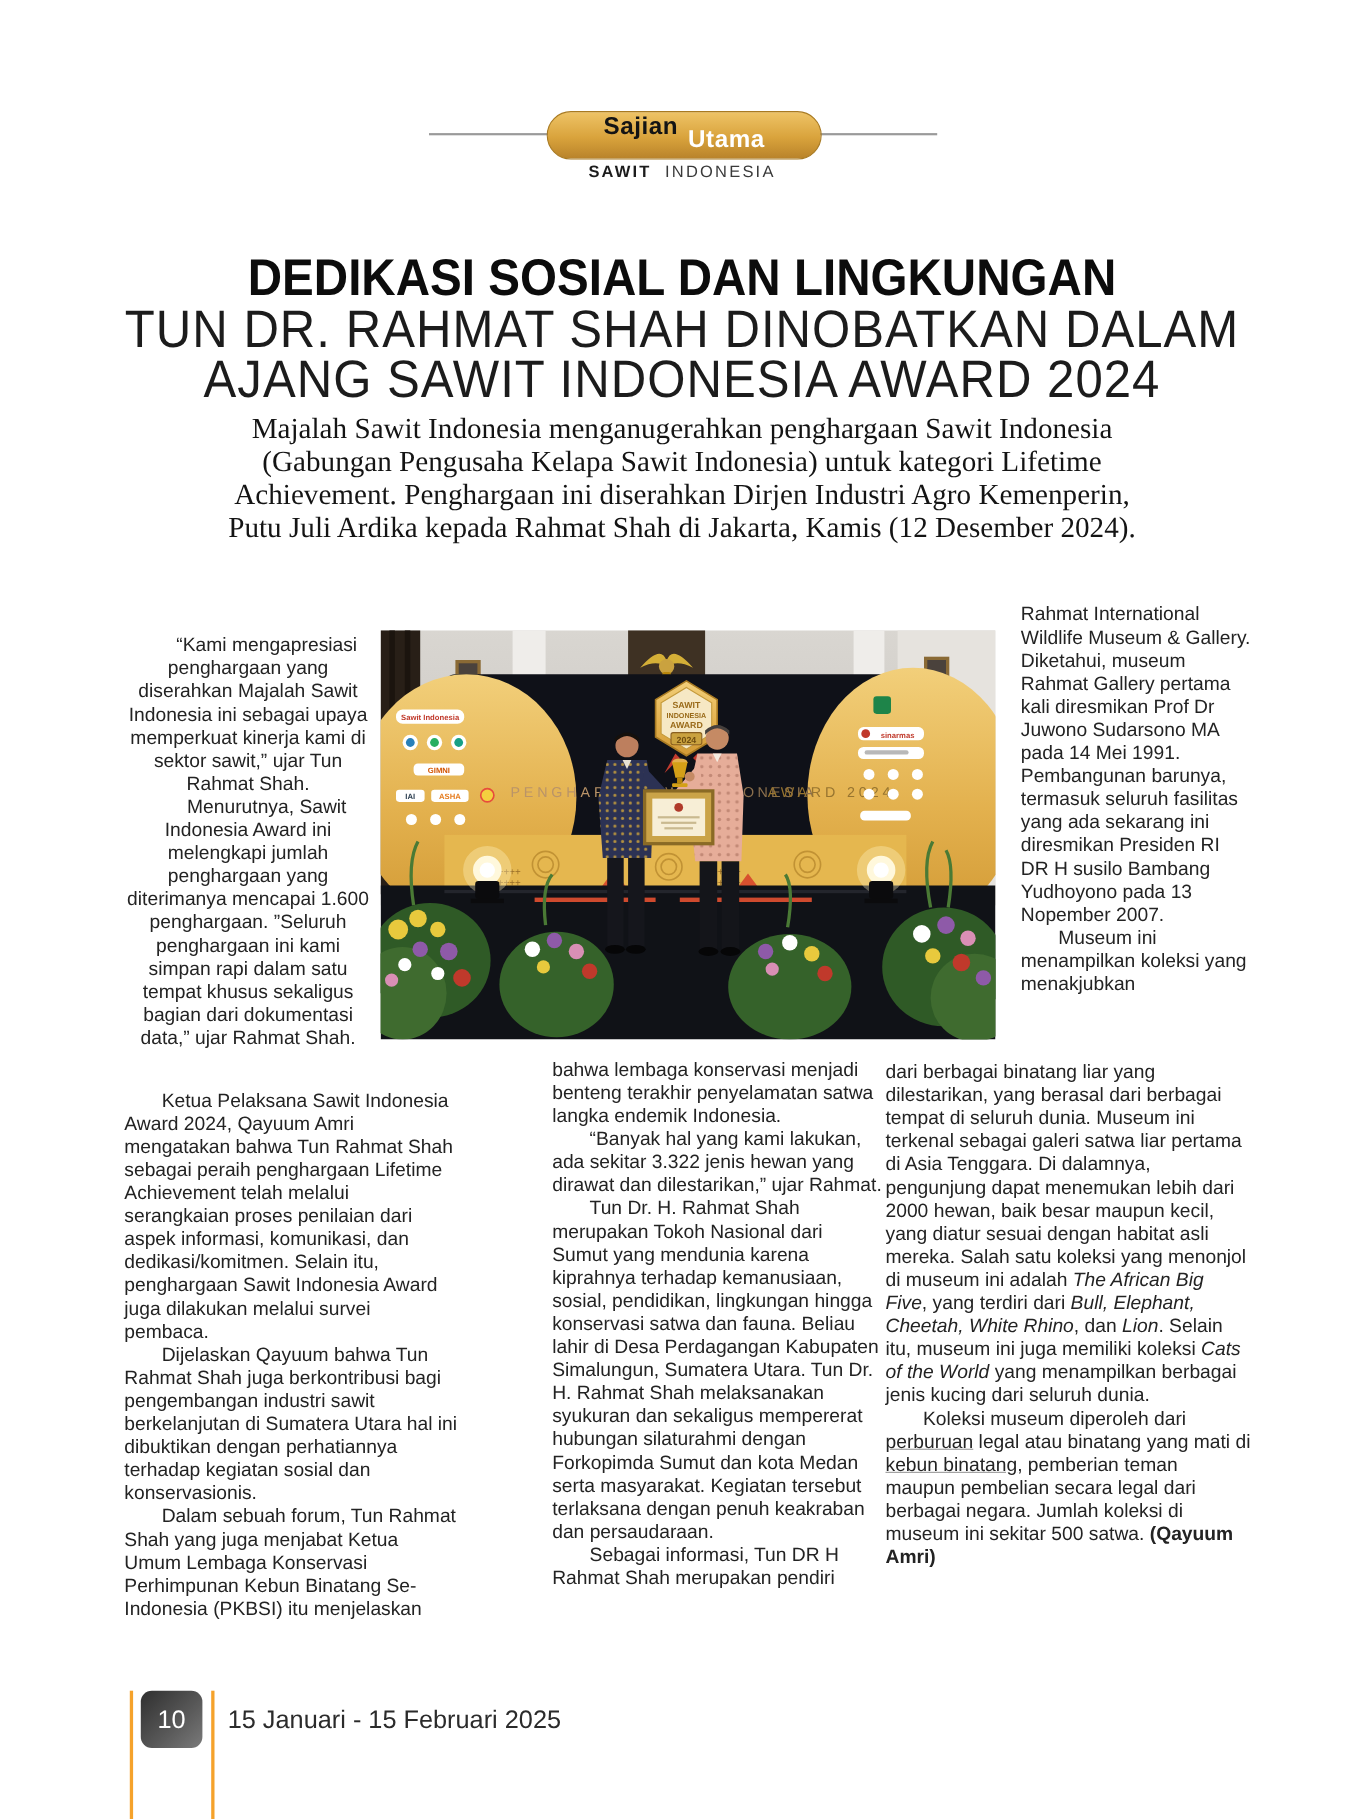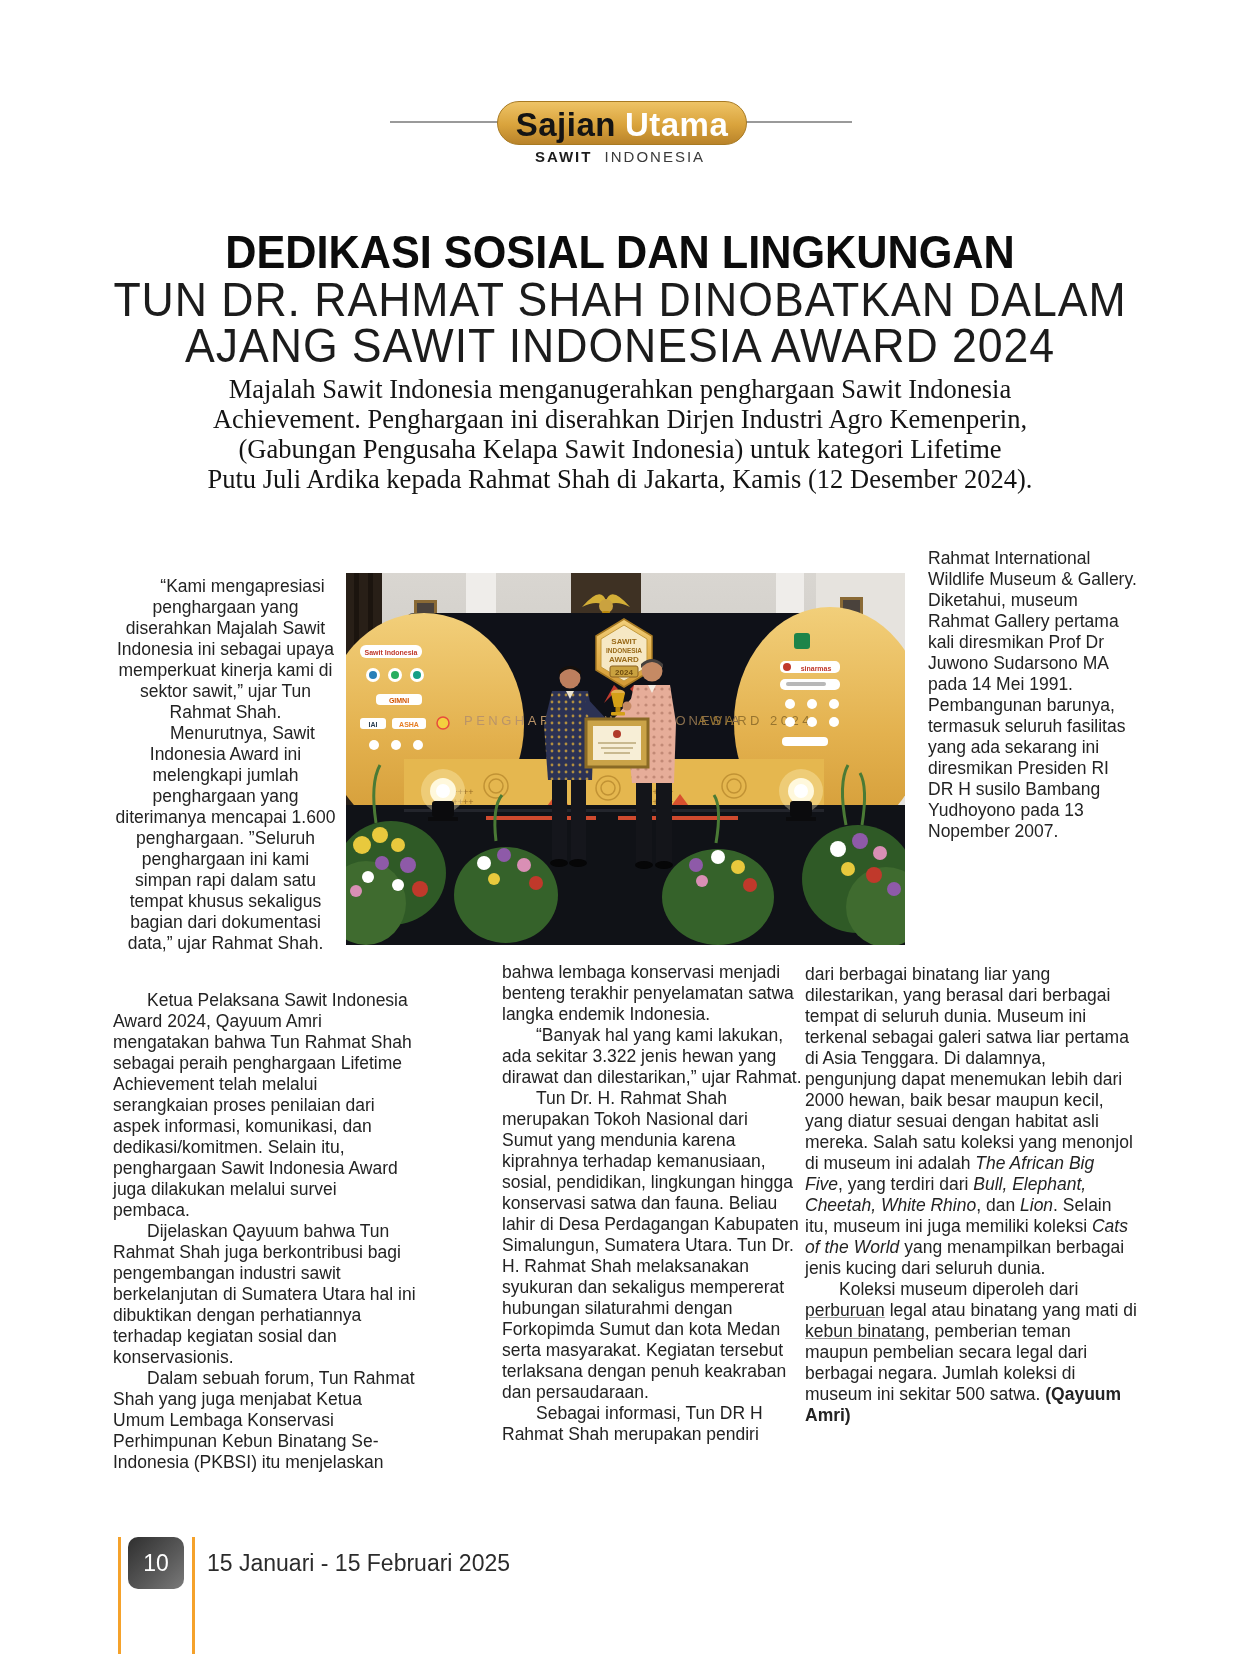--- a/index.html
+++ b/index.html
@@ -2,22 +2,22 @@
 <html><head>
 <meta charset="utf-8">
 <style>
   html,body{margin:0;padding:0;background:#e9e9e9;}
   .page{position:relative;width:1240px;height:1654px;background:#ffffff;overflow:hidden;
         font-family:"Liberation Sans",sans-serif;color:#1f1f1f;}
   
   .hrule{position:absolute;top:121px;height:2px;background:#9a9a9a;}
   .pill{position:absolute;left:497px;top:101px;width:248px;height:42px;border-radius:22px;
         background:linear-gradient(180deg,#eec366 0%,#d9a33c 55%,#b9832a 100%);
-        border:1px solid #a87a22;display:flex;align-items:flex-end;justify-content:center;
-        font-size:33px;letter-spacing:.5px;}
+        border:1px solid #a87a22;display:flex;align-items:flex-start;justify-content:center;
+        font-size:22px;letter-spacing:.5px;}
   .pill .b{font-weight:bold;color:#141414;}
   .pill .l{color:#ffffff;font-weight:700;margin-left:9px;margin-top:12px;}
   .brand{position:absolute;left:0;top:148px;width:1240px;text-align:center;font-size:15px;
          letter-spacing:2px;color:#1c1c1c;}
   .brand .b{font-weight:bold;}
   .brand .l{color:#3a3a3a;margin-left:6px;}
   
   .t1,.t2{position:absolute;left:0;width:1240px;text-align:center;white-space:nowrap;}
   .t1{top:224px;font-size:47px;font-weight:bold;color:#0c0c0c;transform:scaleX(.92);letter-spacing:0px;}
   .t2{font-size:48px;font-weight:400;color:#1c1c1c;transform:scaleX(.93);letter-spacing:1px;}
@@ -61,22 +61,22 @@
     <span class="b">SAWIT</span>
     <span class="l">INDONESIA</span>
   </div>
 
   <div class="t1">DEDIKASI SOSIAL DAN LINGKUNGAN</div>
   <div class="t2 t2a">TUN DR. RAHMAT SHAH DINOBATKAN DALAM</div>
   <div class="t2 t2b">AJANG SAWIT INDONESIA AWARD 2024</div>
 
   <div class="lead">
     <div>Majalah Sawit Indonesia menganugerahkan penghargaan Sawit Indonesia</div>
+    <div>(Gabungan Pengusaha Kelapa Sawit Indonesia) untuk kategori Lifetime</div>
     <div>Achievement. Penghargaan ini diserahkan Dirjen Industri Agro Kemenperin,</div>
-    <div>(Gabungan Pengusaha Kelapa Sawit Indonesia) untuk kategori Lifetime</div>
     <div>Putu Juli Ardika kepada Rahmat Shah di Jakarta, Kamis (12 Desember 2024).</div>
   </div>
 
   <div class="photo">
   <svg viewBox="0 0 559 372" width="559" height="372">
     <defs>
       <linearGradient id="gold" x1="0" y1="0" x2="0" y2="1">
         <stop offset="0" stop-color="#f2cf7a"></stop>
             <stop offset=".55" stop-color="#e3b14e"></stop>
             <stop offset="1" stop-color="#d29a35"></stop>
@@ -315,20 +315,21 @@
 
   <div class="col cM">
     <p>bahwa lembaga konservasi menjadi benteng terakhir penyelamatan satwa langka endemik Indonesia.</p>
     <p class="ind">“Banyak hal yang kami lakukan, ada sekitar 3.322 jenis hewan yang dirawat dan dilestarikan,” ujar Rahmat.</p>
     <p class="ind">Tun Dr. H. Rahmat Shah merupakan Tokoh Nasional dari Sumut yang mendunia karena kiprahnya terhadap kemanusiaan, sosial, pendidikan, lingkungan hingga konservasi satwa dan fauna. Beliau lahir di Desa Perdagangan Kabupaten Simalungun, Sumatera Utara. Tun Dr. H. Rahmat Shah melaksanakan syukuran dan sekaligus mempererat hubungan silaturahmi dengan Forkopimda Sumut dan kota Medan serta masyarakat. Kegiatan tersebut terlaksana dengan penuh keakraban dan persaudaraan.</p>
     <p class="ind">Sebagai informasi, Tun DR H Rahmat Shah merupakan pendiri</p>
   </div>
 
   <div class="col cRN">
     <p>Rahmat International Wildlife Museum &amp; Gallery. Diketahui, museum Rahmat Gallery pertama kali diresmikan Prof Dr Juwono Sudarsono MA pada 14 Mei 1991. Pembangunan barunya, termasuk seluruh fasilitas yang ada sekarang ini diresmikan Presiden RI DR H susilo Bambang Yudhoyono pada 13 Nopember 2007.</p>
+    <p class="ind">Museum ini menampilkan koleksi yang menakjubkan</p>
   </div>
 
   <div class="col cRW">
     <p><span>dari berbagai binatang liar yang dilestarikan, yang berasal dari berbagai tempat di seluruh dunia. Museum ini terkenal sebagai galeri satwa liar pertama di Asia Tenggara. Di dalamnya, pengunjung dapat menemukan lebih dari 2000 hewan, baik besar maupun kecil, yang diatur sesuai dengan habitat asli mereka. Salah satu koleksi yang menonjol di museum ini adalah </span><i>The African Big Five</i><span>, yang terdiri dari </span><i>Bull, Elephant, Cheetah, White Rhino</i><span>, dan </span><i>Lion</i><span>. Selain itu, museum ini juga memiliki koleksi </span><i>Cats of the World</i><span> yang menampilkan berbagai jenis kucing dari seluruh dunia.</span></p>
     <p class="ind"><span>Koleksi museum diperoleh dari </span><u>perburuan</u><span> legal atau binatang yang mati di </span><u>kebun binatang</u><span>, pemberian teman maupun pembelian secara legal dari berbagai negara. Jumlah koleksi di museum ini sekitar 500 satwa. </span><b>(Qayuum Amri)</b></p>
   </div>
 
   <div class="fline fl1"></div>
   <div class="pagebox">10</div>
   <div class="fline fl2"></div>

